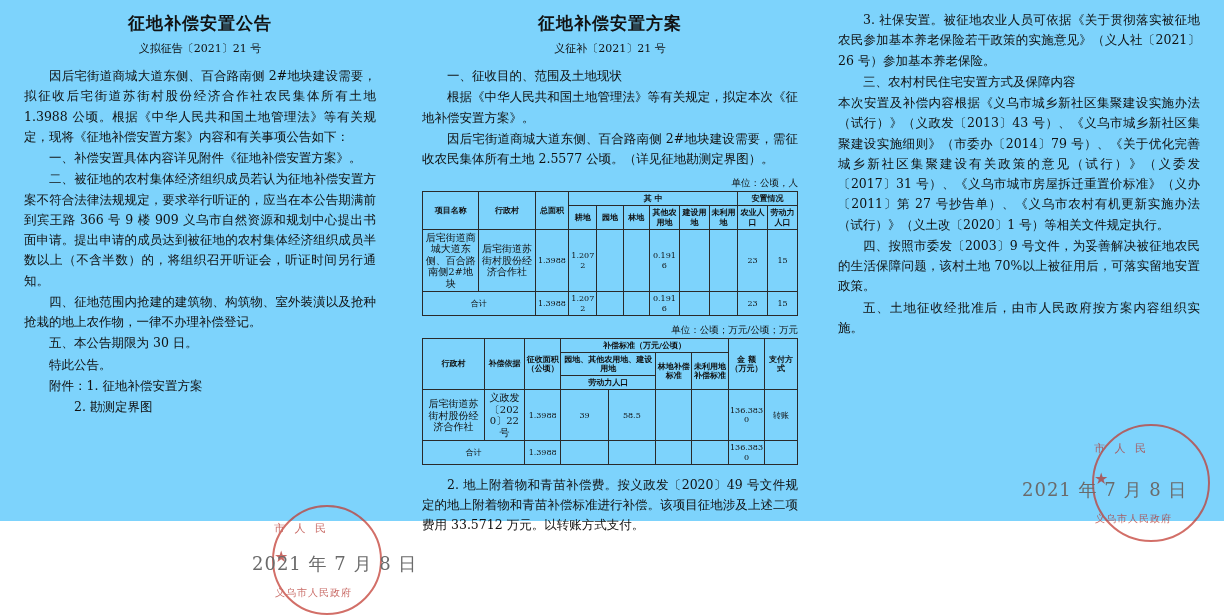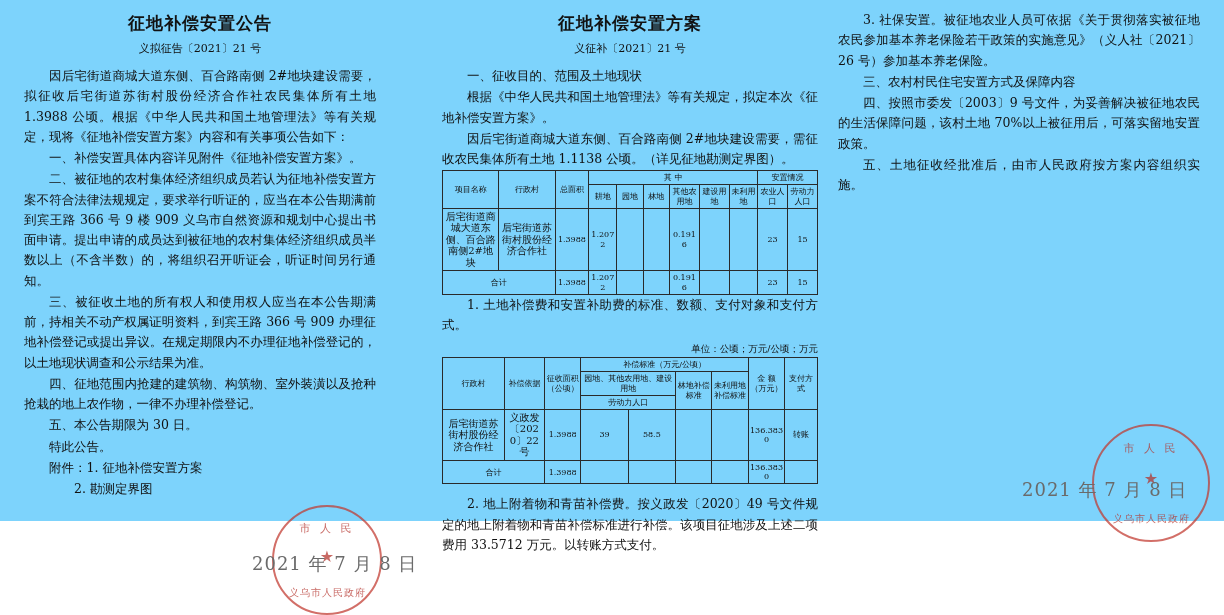--- a/index.html
+++ b/index.html
@@ -20,21 +20,21 @@
     height: 521px;
     background: #7dd3fc;
   }
   .col {
     position: absolute;
     top: 0;
     height: 615px;
     box-sizing: border-box;
   }
   .col-1 { left: 0px;   width: 400px; padding: 10px 24px 0 24px; }
-  .col-2 { left: 420px; width: 420px; padding: 10px 22px 0 22px; }
+  .col-2 { left: 400px; width: 420px; padding: 10px 22px 0 22px; }
   .col-3 { left: 820px; width: 404px; padding: 10px 24px 0 18px; }
 
   .doc-title {
     text-align: center;
     font-size: 17px;
     font-weight: bold;
     letter-spacing: 1px;
     margin: 2px 0 6px 0;
     font-family: "DejaVu Serif", "Liberation Serif", serif;
   }
@@ -67,32 +67,32 @@
     table-layout: fixed;
   }
   table.doc-table th,
   table.doc-table td {
     border: 1px solid #2a2a2a;
     text-align: center;
     vertical-align: middle;
     padding: 2px 1px;
     word-break: break-all;
   }
-  table.doc-table th { font-weight: normal; }
+  table.doc-table th { font-weight: bold; }
   td.tall { height: 34px; }
   td.small { font-size: 10px; }
 
   
   .seal {
     position: absolute;
     border: 2.5px solid #c2392f;
     border-radius: 50%;
     opacity: 0.72;
     color: #b4322b;
-    text-align: center;
+    text-align: left;
     font-family: "DejaVu Serif", "Liberation Serif", serif;
   }
   .seal .seal-top {
     position: absolute;
     left: 0; right: 0;
     top: 13%;
     font-size: 11px;
     letter-spacing: 3px;
   }
   .seal .seal-star {
@@ -125,36 +125,36 @@
 
 <div class="page">
 
   <div class="col col-1">
     <div class="doc-title">征地补偿安置公告</div>
     <div class="doc-number">义拟征告〔2021〕21 号</div>
 
     <p class="body indent">因后宅街道商城大道东侧、百合路南侧 2#地块建设需要，拟征收后宅街道苏街村股份经济合作社农民集体所有土地 1.3988 公顷。根据《中华人民共和国土地管理法》等有关规定，现将《征地补偿安置方案》内容和有关事项公告如下：</p>
     <p class="body indent">一、补偿安置具体内容详见附件《征地补偿安置方案》。</p>
     <p class="body indent">二、被征地的农村集体经济组织成员若认为征地补偿安置方案不符合法律法规规定，要求举行听证的，应当在本公告期满前到宾王路 366 号 9 楼 909 义乌市自然资源和规划中心提出书面申请。提出申请的成员达到被征地的农村集体经济组织成员半数以上（不含半数）的，将组织召开听证会，听证时间另行通知。</p>
-    <p class="body indent">三、被征收土地的所有权人和使用权人应当在本公告期满前，持相关不动产权属证明资料，到宾王路 366 号 909 办理征地补偿登记或提出异议。在规定期限内不办理征地补偿登记的，以土地现状调查和公示结果为准。</p>
     <p class="body indent">四、征地范围内抢建的建筑物、构筑物、室外装潢以及抢种抢栽的地上农作物，一律不办理补偿登记。</p>
     <p class="body indent">五、本公告期限为 30 日。</p>
     <p class="body indent">特此公告。</p>
     <p class="body indent">附件：1. 征地补偿安置方案</p>
     <p class="body" style="text-indent:4em;">2. 勘测定界图</p>
   </div>
 
   <div class="col col-2">
     <div class="doc-title">征地补偿安置方案</div>
     <div class="doc-number">义征补〔2021〕21 号</div>
 
     <p class="body indent">一、征收目的、范围及土地现状</p>
     <p class="body indent">根据《中华人民共和国土地管理法》等有关规定，拟定本次《征地补偿安置方案》。</p>
-    <p class="body indent">因后宅街道商城大道东侧、百合路南侧 2#地块建设需要，需征收农民集体所有土地 1.1138 公顷。（详见征地勘测定界图）。</p>
-
+    <p class="body indent">因后宅街道商城大道东侧、百合路南侧 2#地块建设需要，需征收农民集体所有土地 2.5577 公顷。（详见征地勘测定界图）。</p>
+
+    <div class="unit-line">单位：公顷，人</div>
     <table class="doc-table">
       <colgroup>
         <col style="width:15%">
           <col style="width:15%">
           <col style="width:9%">
         <col style="width:7.5%">
           <col style="width:7%">
           <col style="width:7%">
         <col style="width:8%">
           <col style="width:8%">
@@ -202,21 +202,20 @@
         <td></td>
         <td>0.1916</td>
         <td></td>
         <td></td>
         <td>23</td>
         <td>15</td>
       </tr>
     </tbody>
       </table>
 
-    <p class="body indent">1. 土地补偿费和安置补助费的标准、数额、支付对象和支付方式。</p>
 
     <div class="unit-line">单位：公顷；万元/公顷；万元</div>
     <table class="doc-table">
       <colgroup>
         <col style="width:17%">
           <col style="width:11%">
           <col style="width:10%">
         <col style="width:13%">
           <col style="width:13%">
           <col style="width:10%">
@@ -264,20 +263,21 @@
       </tr>
     </tbody>
       </table>
 
     <p class="body indent" style="margin-top:10px;">2. 地上附着物和青苗补偿费。按义政发〔2020〕49 号文件规定的地上附着物和青苗补偿标准进行补偿。该项目征地涉及上述二项费用 33.5712 万元。以转账方式支付。</p>
   </div>
 
   <div class="col col-3">
     <p class="body indent">3. 社保安置。被征地农业人员可依据《关于贯彻落实被征地农民参加基本养老保险若干政策的实施意见》（义人社〔2021〕26 号）参加基本养老保险。</p>
     <p class="body indent">三、农村村民住宅安置方式及保障内容</p>
+    <p class="body noindent">本次安置及补偿内容根据《义乌市城乡新社区集聚建设实施办法（试行）》（义政发〔2013〕43 号）、《义乌市城乡新社区集聚建设实施细则》（市委办〔2014〕79 号）、《关于优化完善城乡新社区集聚建设有关政策的意见（试行）》（义委发〔2017〕31 号）、《义乌市城市房屋拆迁重置价标准》（义办〔2011〕第 27 号抄告单）、《义乌市农村有机更新实施办法（试行）》（义土改〔2020〕1 号）等相关文件规定执行。</p>
     <p class="body indent">四、按照市委发〔2003〕9 号文件，为妥善解决被征地农民的生活保障问题，该村土地 70%以上被征用后，可落实留地安置政策。</p>
     <p class="body indent">五、土地征收经批准后，由市人民政府按方案内容组织实施。</p>
   </div>
 
   <div class="seal seal1">
     <div class="seal-top">市 人 民</div>
     <div class="seal-star">★</div>
     <div class="seal-bottom">义乌市人民政府</div>
   </div>
   <div class="seal-date seal1-date">2021 年 7 月 8 日</div>

